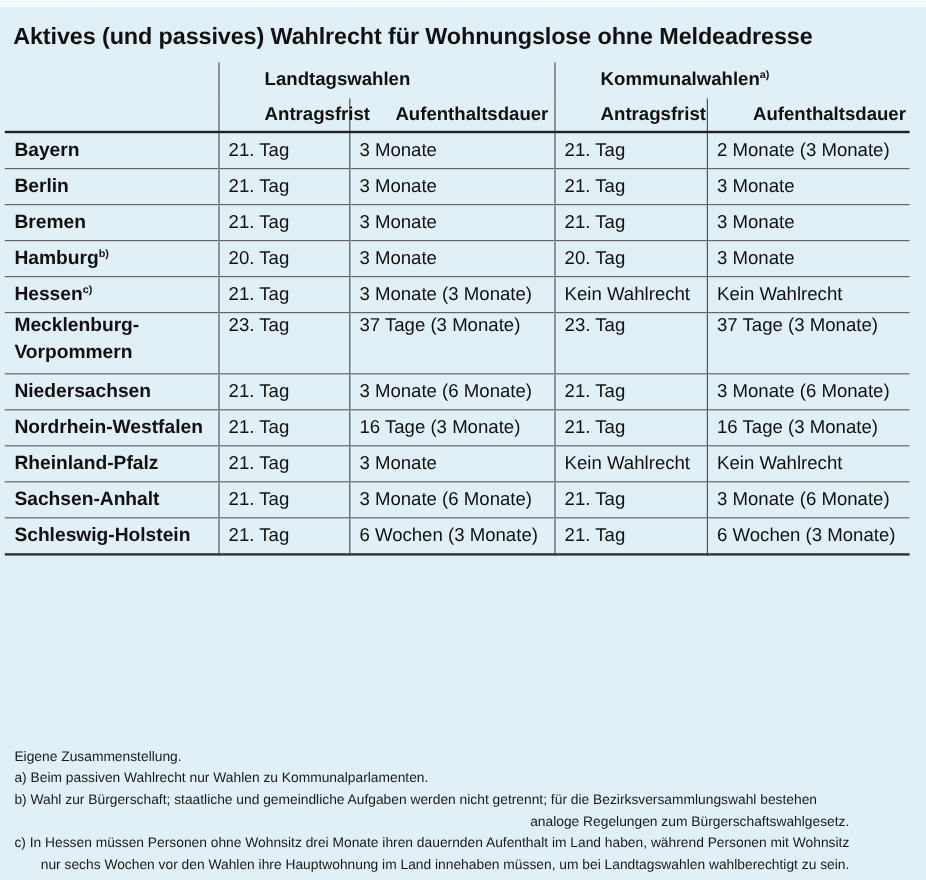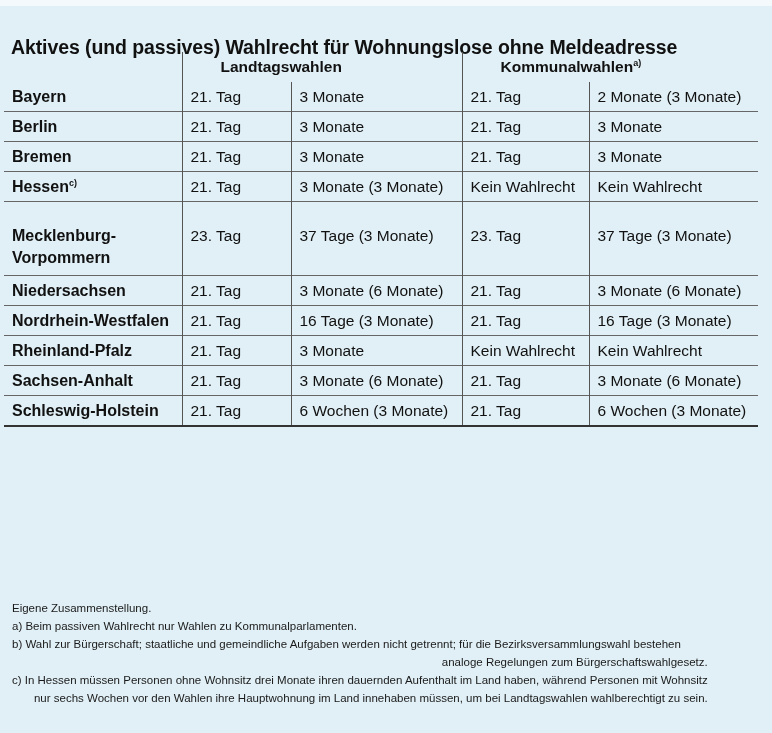--- a/index.html
+++ b/index.html
@@ -5,21 +5,21 @@
   html, body { margin:0; padding:0; }
   body {
     width:772px; height:733px; overflow:hidden;
     background:#e1f0f6;
     font-family:"Liberation Sans", sans-serif;
     color:#111;
     position:relative;
   }
   .topstrip { position:absolute; left:0; top:0; width:772px; height:6px; background:#f4f9fb; }
   .title {
-    position:absolute; left:11px; top:36px;
+    position:absolute; left:11px; top:20px;
     font-size:19.5px; font-weight:bold; letter-spacing:-0.1px;
     white-space:nowrap;
   }
   table {
     position:absolute; left:4px; top:52px;
     width:754px;
     border-collapse:collapse;
     table-layout:fixed;
     font-size:15.5px;
   }
@@ -28,24 +28,24 @@
   th, td { padding:0 0 0 8px; text-align:left; vertical-align:top; white-space:nowrap; }
   th { font-weight:bold; font-size:15.5px;padding-left:38px; }
   .vl { border-left:1.5px solid #555; }
   .hdr1 th { height:30px; line-height:30px; padding-top:0; }
   .hdr2 th { height:27px; line-height:27px; }
   .hdr2 { border-bottom:2px solid #222; }
   tbody tr { border-bottom:1.5px solid #666; }
   tbody tr:last-child { border-bottom:2px solid #333; }
   tbody td { height:28px; line-height:28px; padding-top:1px; }
   tbody td.state { font-weight:bold; font-size:16px; }
-  tbody tr.tall td { height:50px; line-height:22px; padding-top:23px; }
+  tbody tr.tall td { height:50px; line-height:22px; padding-top:0; }
   sup { font-size:9px; font-weight:bold; vertical-align:6px; line-height:0; }
   .notes {
-    position:absolute; left:12px; top:599px;
+    position:absolute; left:12px; top:622px;
     font-size:11.5px; line-height:18px; color:#1a1a1a;
   }
   .notes .ind { padding-left:12px;text-align:right; }
 </style>
 </head>
 <body>
 
 <div class="topstrip"></div>
 <div class="title">Aktives (und passives) Wahlrecht für Wohnungslose ohne Meldeadresse</div>
 
@@ -56,20 +56,27 @@
       <col class="c2">
       <col class="c3">
       <col class="c4">
     </colgroup>
   <thead>
     <tr class="hdr1">
       <th></th>
       <th colspan="2" class="vl"><span>Landtagswahlen</span></th>
       <th colspan="2" class="vl"><span>Kommunalwahlen</span><sup>a)</sup></th>
     </tr>
+    <tr class="hdr2">
+      <th></th>
+      <th class="vl">Antragsfrist</th>
+      <th class="vl">Aufenthaltsdauer</th>
+      <th class="vl">Antragsfrist</th>
+      <th class="vl">Aufenthaltsdauer</th>
+    </tr>
   </thead>
   <tbody id="tbody">
       <tr>
         <td class="state"><span>Bayern</span></td>
         <td class="vl">21. Tag</td>
         <td class="vl">3 Monate</td>
         <td class="vl">21. Tag</td>
         <td class="vl">2 Monate (3 Monate)</td>
       </tr>
       <tr>
@@ -77,20 +84,27 @@
         <td class="vl">21. Tag</td>
         <td class="vl">3 Monate</td>
         <td class="vl">21. Tag</td>
         <td class="vl">3 Monate</td>
       </tr>
       <tr>
         <td class="state"><span>Bremen</span></td>
         <td class="vl">21. Tag</td>
         <td class="vl">3 Monate</td>
         <td class="vl">21. Tag</td>
+        <td class="vl">3 Monate</td>
+      </tr>
+      <tr>
+        <td class="state"><span>Hamburg</span><sup>b)</sup></td>
+        <td class="vl">20. Tag</td>
+        <td class="vl">3 Monate</td>
+        <td class="vl">20. Tag</td>
         <td class="vl">3 Monate</td>
       </tr>
       <tr>
         <td class="state"><span>Hessen</span><sup>c)</sup></td>
         <td class="vl">21. Tag</td>
         <td class="vl">3 Monate (3 Monate)</td>
         <td class="vl">Kein Wahlrecht</td>
         <td class="vl">Kein Wahlrecht</td>
       </tr>
       <tr class="tall">

